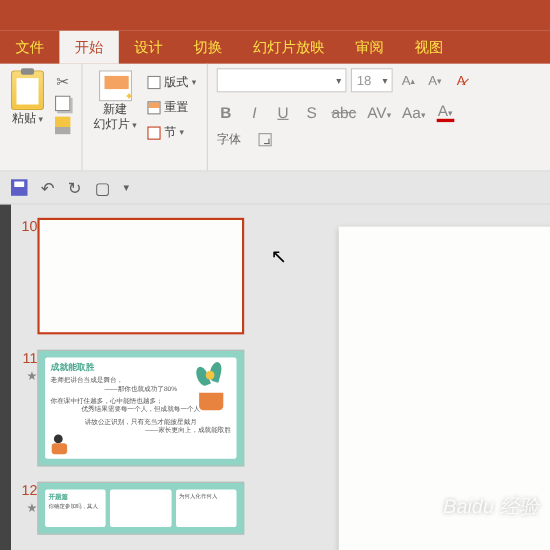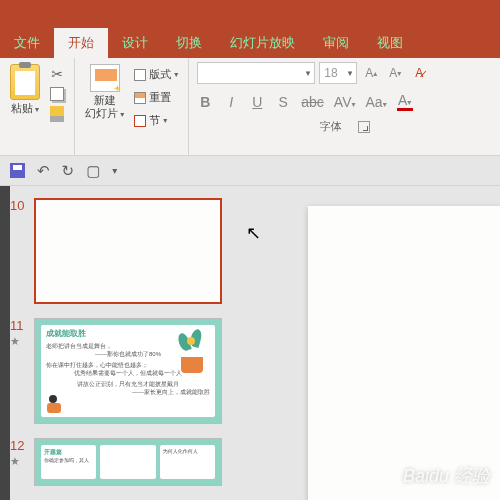--- a/index.html
+++ b/index.html
@@ -1,24 +1,24 @@
 <!DOCTYPE html>
 <html><head>
 <meta charset="utf-8">
 <style>
 *{margin:0;padding:0;box-sizing:border-box;font-family:"Microsoft YaHei",sans-serif;}
 body{width:500px;height:500px;overflow:hidden;background:#e6e6e6;}
 .titlebar{height:28px;background:#b7472a;}
 .tabs{height:30px;background:#b7472a;display:flex;align-items:stretch;}
-.tab{color:#86efac;font-size:13px;padding:0 14px;display:flex;align-items:center;cursor:pointer;}
+.tab{color:#fde047;font-size:13px;padding:0 14px;display:flex;align-items:center;cursor:pointer;}
 .tab.active{background:#f3f2f1;color:#b7472a;font-weight:500;}
 .ribbon{height:98px;background:#f3f2f1;border-bottom:1px solid #d4d4d4;display:flex;}
 .group{border-right:1px solid #d4d4d4;padding:4px 8px 0;display:flex;flex-direction:column;}
 .group-content{flex:1;display:flex;align-items:flex-start;gap:6px;}
-.group-label{text-align:center;font-size:11px;color:#666;padding:2px 0 4px;display:flex;justify-content:center;align-items:center;gap:16px;}
+.group-label{text-align:center;font-size:11px;color:#666;padding:2px 0 4px;display:flex;align-items:center;gap:16px;}
 .launcher{width:12px;height:12px;border:1px solid #999;position:relative;cursor:pointer;}
 .launcher::after{content:"";position:absolute;right:1px;bottom:1px;width:4px;height:4px;border-right:1px solid #666;border-bottom:1px solid #666;}
 .big-btn{display:flex;flex-direction:column;align-items:center;gap:2px;cursor:pointer;padding:2px;}
 .big-btn .lbl{font-size:11px;color:#444;line-height:13px;text-align:center;}
 .ico{display:flex;align-items:center;justify-content:center;}
 .clipboard-ico{width:30px;height:36px;background:linear-gradient(#f9d97a,#f4c542);border-radius:3px;position:relative;border:1px solid #d4a830;}
 .clipboard-ico::before{content:"";position:absolute;top:-3px;left:8px;width:12px;height:6px;background:#8a8a8a;border-radius:2px;}
 .clipboard-ico::after{content:"";position:absolute;top:6px;left:4px;right:4px;bottom:4px;background:#fff;}
 .mini-col{display:flex;flex-direction:column;gap:4px;padding-top:4px;}
 .mini{width:18px;height:16px;cursor:pointer;display:flex;align-items:center;justify-content:center;}
@@ -42,21 +42,21 @@
 .fbtn.b{font-weight:bold;}
 .fbtn.i{font-style:italic;}
 .fbtn.u{text-decoration:underline;}
 .qat{height:30px;background:#e6e6e6;display:flex;align-items:center;gap:12px;padding:0 10px;border-bottom:1px solid #d4d4d4;}
 .qat-btn{color:#606060;cursor:pointer;font-size:15px;}
 .save-ico{width:15px;height:15px;background:#5b5fc7;position:relative;}
 .save-ico::before{content:"";position:absolute;top:2px;left:3px;width:9px;height:5px;background:#fff;}
 .workspace{display:flex;height:344px;}
 .thumbstrip{width:238px;background:#e6e6e6;overflow:hidden;padding:8px 0;}
 .thumb-row{display:flex;padding:4px 10px 10px;}
-.thumb-num{width:24px;font-size:13px;color:#b7472a;text-align:left;}
+.thumb-num{width:24px;font-size:13px;color:#b7472a;text-align:right;}
 .star{font-size:11px;color:#888;margin-top:2px;}
 .thumb{width:188px;height:106px;background:#fdfdfb;border:1px solid #bbb;position:relative;}
 .thumb.sel{border:2px solid #c43e1c;}
 .thumb.green{background:#8fd4c4;padding:6px;}
 .card{background:#fff;border-radius:2px;width:100%;height:100%;padding:5px;font-size:6px;color:#555;line-height:8px;position:relative;overflow:hidden;}
 .card-title{color:#4aa88f;font-size:8px;font-weight:bold;}
 .plant{position:absolute;right:4px;top:4px;width:38px;height:44px;}
 .pot{position:absolute;bottom:0;left:8px;width:22px;height:16px;background:#e8833f;border-radius:0 0 4px 4px;}
 .leaf{position:absolute;width:10px;height:18px;background:#4aa88f;border-radius:50% 50% 0 50%;}
 .leaf.l1{top:4px;left:6px;transform:rotate(-20deg);}
@@ -64,21 +64,21 @@
 .flower{position:absolute;top:8px;left:14px;width:8px;height:8px;background:#f4c542;border-radius:50%;}
 .people{position:absolute;bottom:4px;left:4px;width:26px;height:18px;}
 .people::before{content:"";position:absolute;width:8px;height:8px;background:#333;border-radius:50%;top:0;left:4px;}
 .people::after{content:"";position:absolute;width:14px;height:10px;background:#e8833f;bottom:0;left:2px;border-radius:3px;}
 .thumb3{display:flex;gap:4px;}
 .minicard{flex:1;background:#fff;border-radius:2px;padding:3px;font-size:5px;color:#555;}
 .minicard .mt{color:#4aa88f;font-size:6px;font-weight:bold;}
 .canvas-area{flex:1;background:#e6e6e6;position:relative;}
 .canvas{position:absolute;top:20px;left:70px;width:400px;height:320px;background:#fdfdfb;box-shadow:0 2px 6px rgba(0,0,0,0.2);}
 .cursor{position:absolute;top:36px;left:8px;font-size:18px;color:#000;pointer-events:none;}
-.watermark{position:absolute;right:10px;bottom:12px;color:rgba(255,255,255,0.85);font-size:18px;font-style:italic;text-shadow:0 0 4px rgba(0,0,0,0.3);}
+.watermark{position:absolute;right:10px;bottom:28px;color:rgba(255,255,255,0.85);font-size:18px;font-style:italic;text-shadow:0 0 4px rgba(0,0,0,0.3);}
 .edge{position:absolute;left:0;top:186px;width:10px;height:314px;background:#444;}
 </style>
 </head>
 <body>
 
 <div class="titlebar"></div>
 
 <div class="tabs">
   <div class="tab">文件</div>
   <div class="tab active">开始</div>

